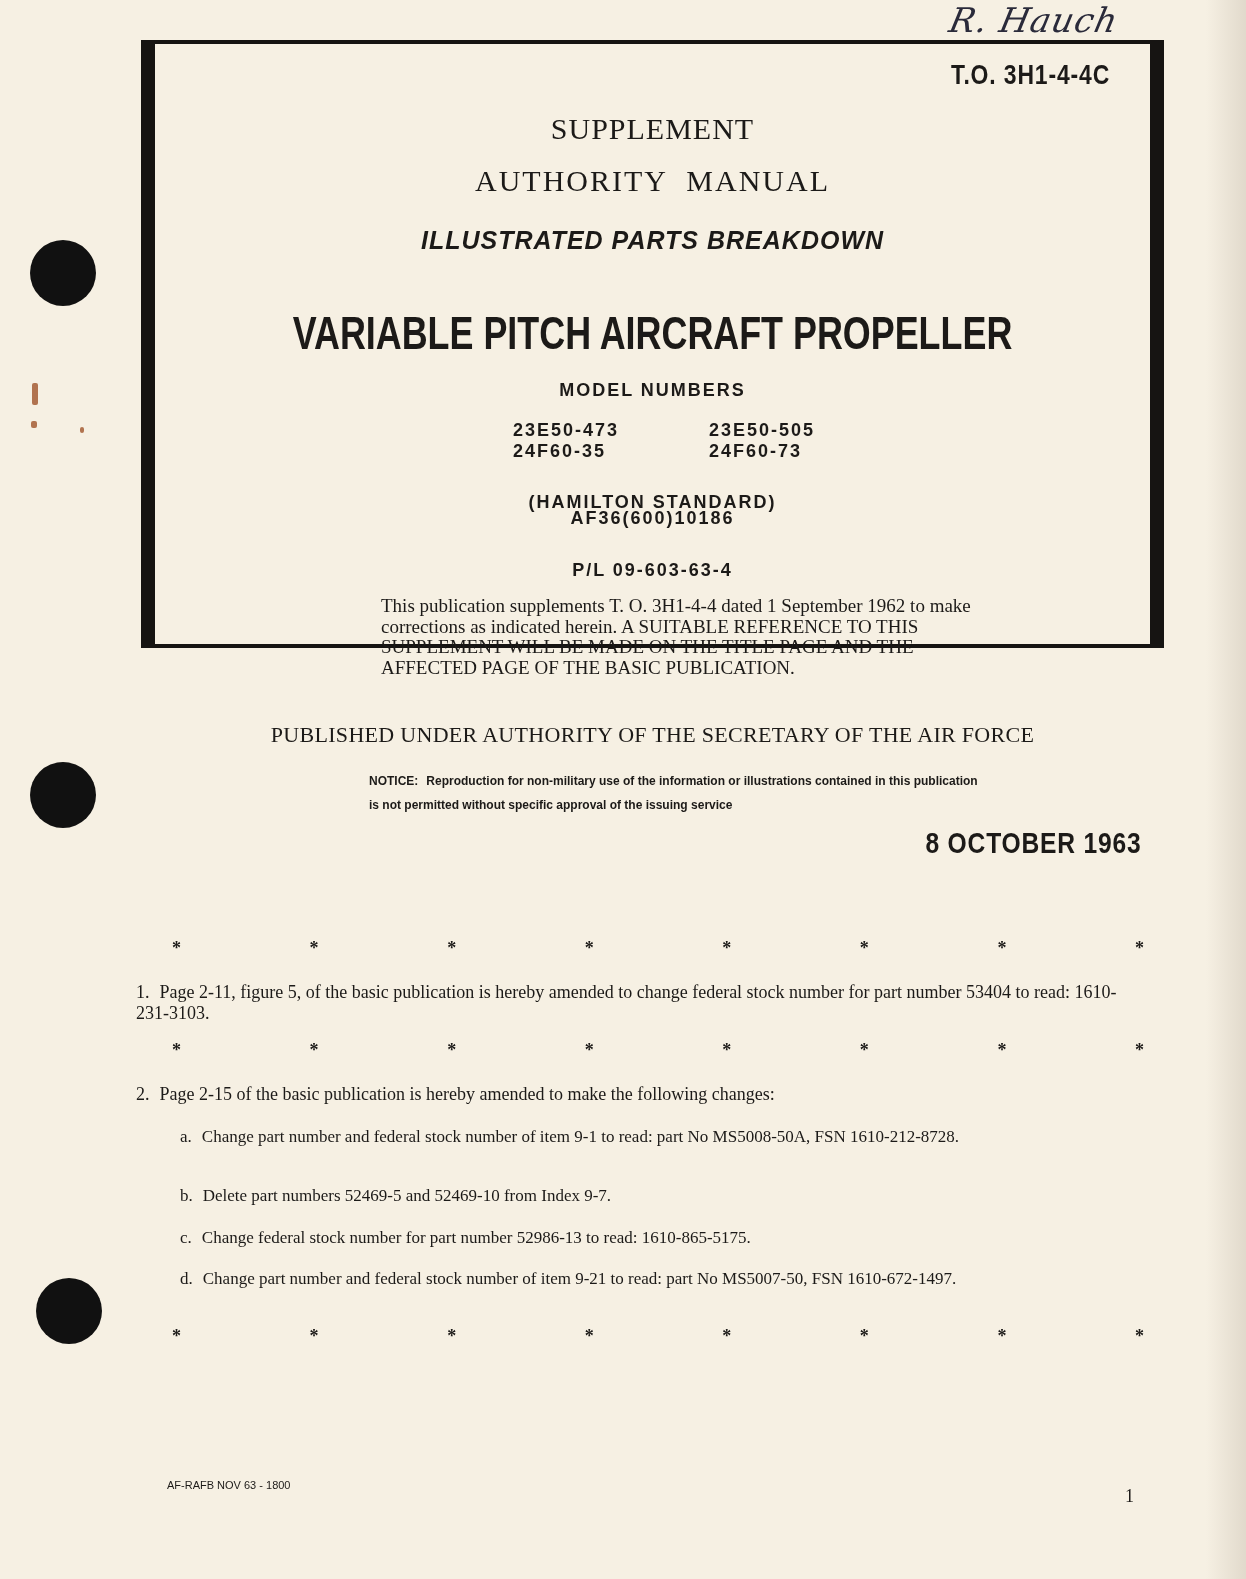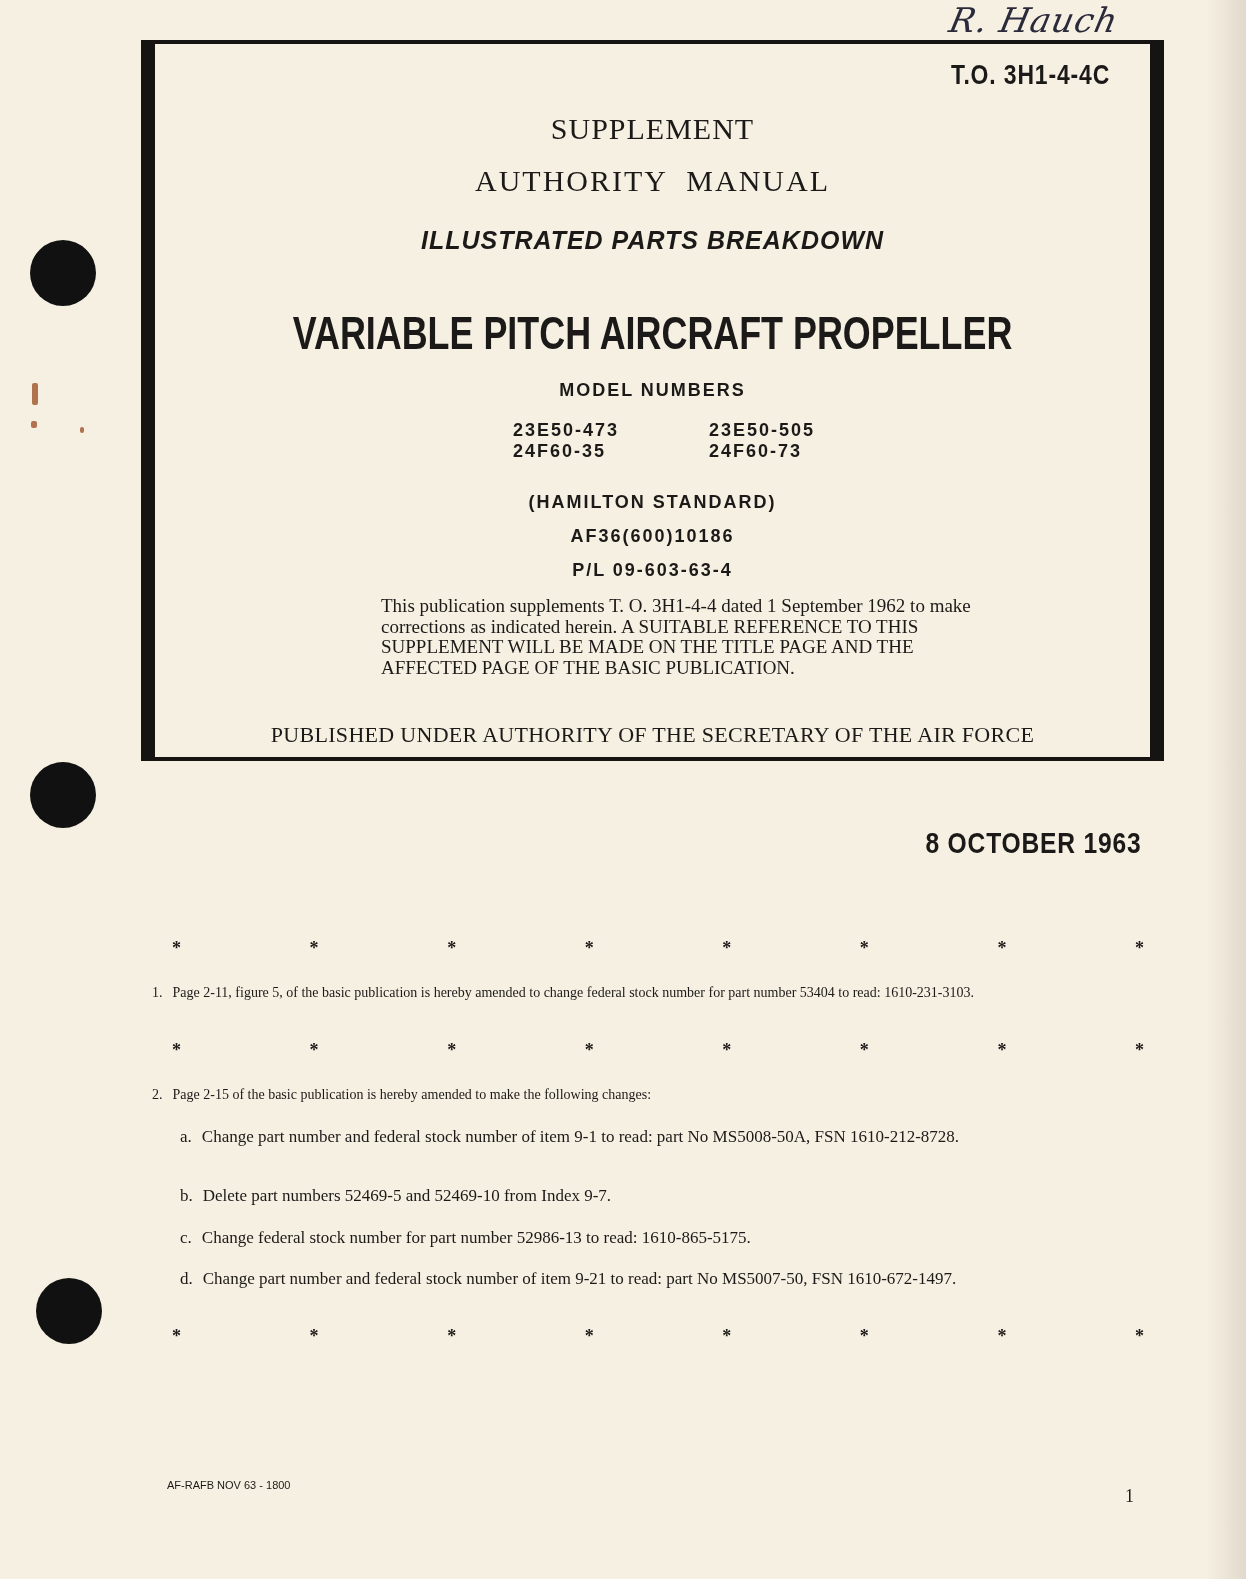--- a/index.html
+++ b/index.html
@@ -18,21 +18,21 @@
       background: #111;
     }
     .stain { position: absolute; background: #9a4a1e; border-radius: 2px; opacity: 0.75; }
     .signature {
       position: absolute; left: 950px; top: 0px;
       font-family: "DejaVu Serif", serif; font-style: italic;
       font-size: 34px; color: #2a2a3a; letter-spacing: 1px;
       transform: skewX(-12deg);
     }
     .cover-box {
-      position: absolute; left: 141px; top: 40px; width: 1023px; height: 721px;
+      position: absolute; left: 141px; top: 40px; width: 1023px; height: 608px;
       box-sizing: border-box;
       border-top: 4px solid #161412;
       border-bottom: 4px solid #161412;
       border-left: 14px solid #161412;
       border-right: 14px solid #161412;
     }
     .to-number {
       position: absolute; right: 40px; top: 16px;
       font-family: "Liberation Sans", sans-serif; font-weight: bold;
       font-size: 27px; letter-spacing: 1px;
@@ -55,21 +55,21 @@
     .sans-small {
       font-family: "Liberation Sans", sans-serif; font-weight: bold;
       font-size: 18px; letter-spacing: 2px;
     }
     .model-label { top: 336px; }
     .models {
       position: absolute; left: 358px; top: 376px; width: 360px;
       display: grid; grid-template-columns: 196px 160px; row-gap: 0;
     }
     .hamilton { top: 448px; }
-    .contract { top: 482px; }
+    .contract { top: 464px; }
     .pl { top: 516px; }
     .supp-note {
       position: absolute; left: 226px; top: 552px; width: 620px;
       font-size: 19px; line-height: 20.5px;
     }
     .authority { top: 678px; font-size: 22px; letter-spacing: 0.3px; }
     .notice {
       position: absolute; left: 214px; top: 725px; width: 620px;
       font-family: "Liberation Sans", sans-serif; font-weight: bold;
       font-size: 12px; line-height: 24px;
@@ -80,22 +80,22 @@
       font-family: "Liberation Sans", sans-serif; font-weight: bold;
       font-size: 30px; letter-spacing: 1px;
       transform: scaleX(0.82); transform-origin: right center;
     }
     .asterisk-row {
       position: absolute; left: 172px; width: 972px;
       display: flex; justify-content: space-between;
       font-size: 18px; font-weight: bold;
     }
     .para {
-      position: absolute; left: 152px; width: 992px;
-      font-size: 14px; line-height: 21px;
+      position: absolute; left: 136px; width: 992px;
+      font-size: 18px; line-height: 21px;
     }
     .para .num { margin-right: 10px; }
     .sub-para {
       position: absolute; left: 144px; width: 992px;
       font-size: 17px; line-height: 21px; text-indent: 36px;
     }
     .sub-para .num { margin-right: 10px; }
     .footer-code {
       position: absolute; left: 167px; top: 1479px;
       font-family: "Liberation Sans", sans-serif; font-size: 11px;
@@ -129,20 +129,23 @@
     <span>23E50-473</span>
     <span>23E50-505</span>
     <span>24F60-35</span>
     <span>24F60-73</span>
   </div>
   <div class="center-line sans-small hamilton">(HAMILTON STANDARD)</div>
   <div class="center-line sans-small contract">AF36(600)10186</div>
   <div class="center-line sans-small pl">P/L 09-603-63-4</div>
   <div class="supp-note">This publication supplements T. O. 3H1-4-4 dated 1 September 1962 to make corrections as indicated herein. A SUITABLE REFERENCE TO THIS SUPPLEMENT WILL BE MADE ON THE TITLE PAGE AND THE AFFECTED PAGE OF THE BASIC PUBLICATION.</div>
   <div class="center-line authority">PUBLISHED UNDER AUTHORITY OF THE SECRETARY OF THE AIR FORCE</div>
+  <div class="notice">
+    <span class="notice-label">NOTICE:</span><span>Reproduction for non-military use of the information or illustrations contained in this publication is not permitted without specific approval of the issuing service</span>
+  </div>
 </div>
 
 <div class="pub-date">8 OCTOBER 1963</div>
 
 <div class="asterisk-row" style="top:938px;">
   <span>*</span>
   <span>*</span>
   <span>*</span>
   <span>*</span>
   <span>*</span>

